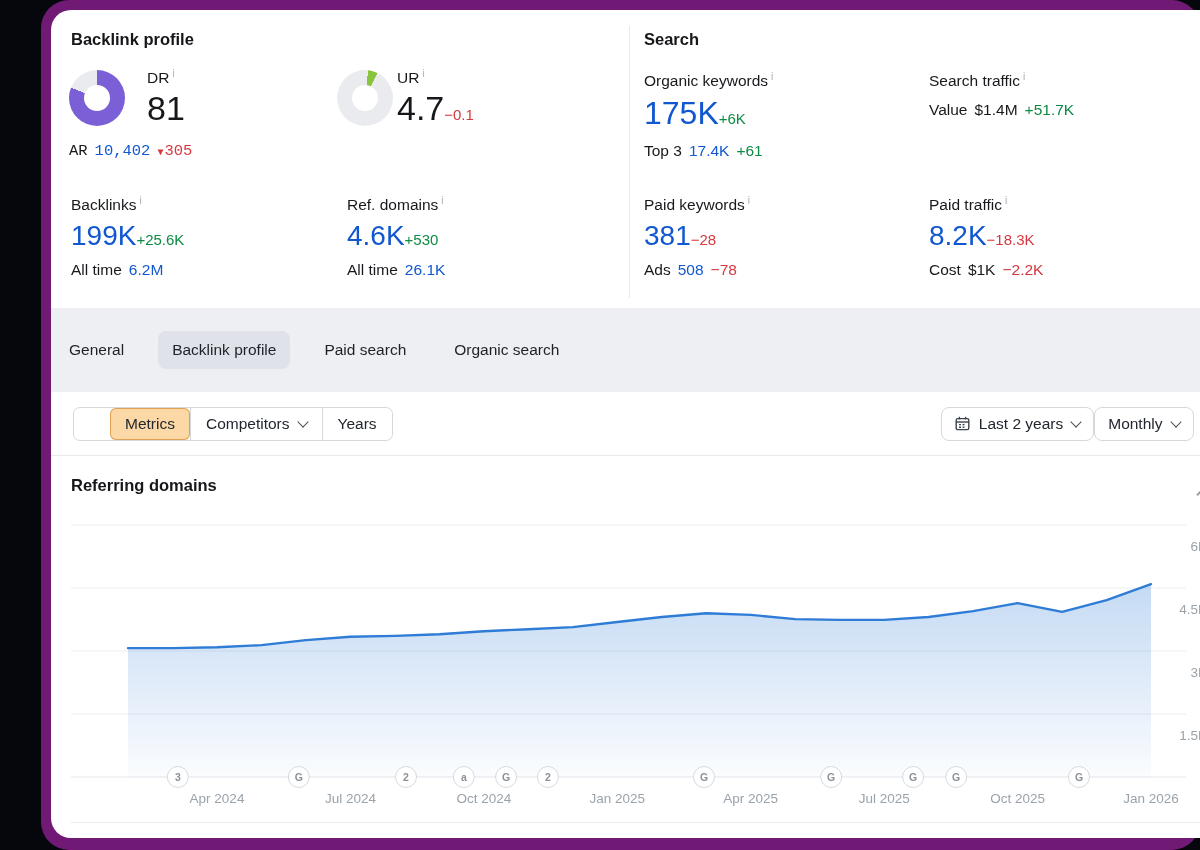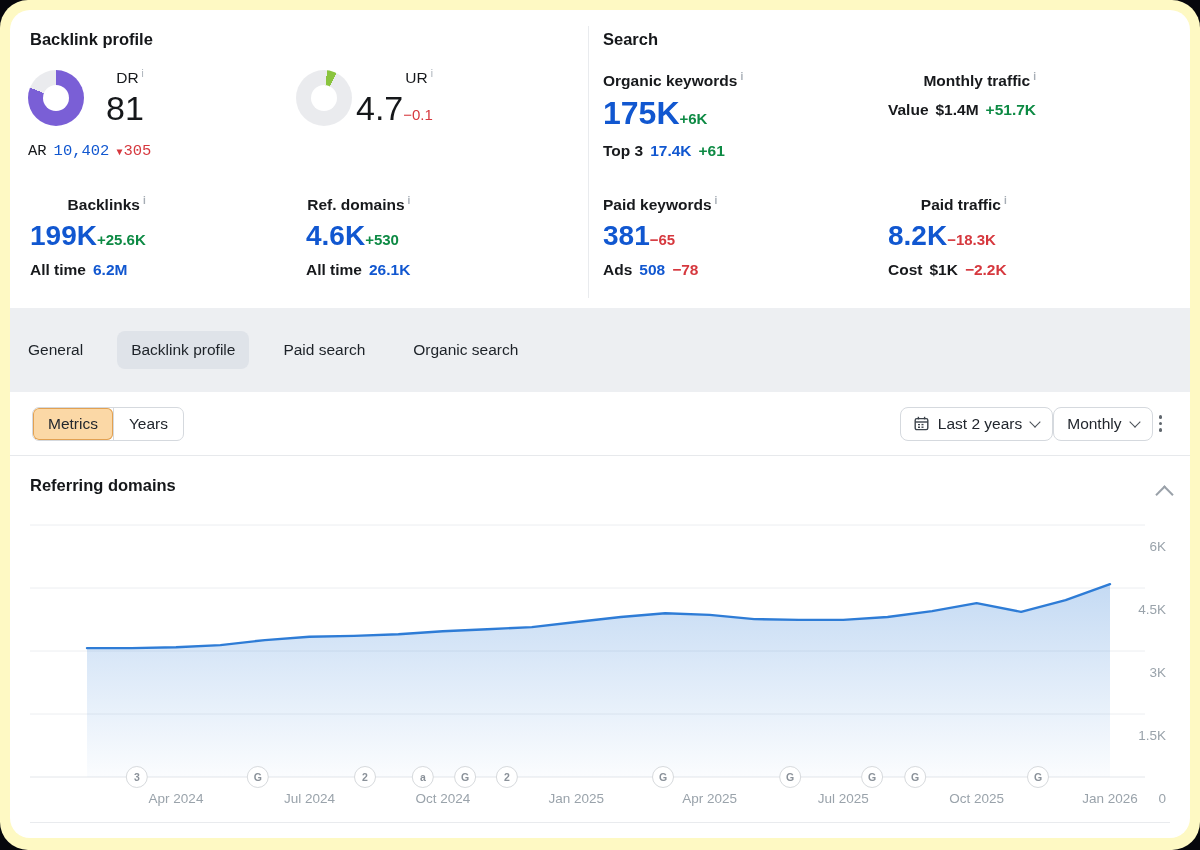--- a/index.html
+++ b/index.html
@@ -1,29 +1,29 @@
 <!DOCTYPE html>
 <html><head>
 <meta charset="utf-8">
 <style>
   html,body{margin:0;padding:0;}
   body{
     width:1200px;height:850px;background:#06070c;position:relative;
     font-family:"Liberation Sans", sans-serif;color:#17191c;
     -webkit-font-smoothing:antialiased;
   }
-  .frame{position:absolute;inset:0;background:#fef9c3;border-radius:28px;}
+  .frame{position:absolute;inset:0;background:#701a75;border-radius:28px;margin-left:41px;}
   .card{position:absolute;left:10px;top:10px;width:1180px;height:828px;background:#ffffff;border-radius:20px;overflow:hidden;}
 
   .abs{position:absolute;}
   .sec-title{font-size:16.5px;font-weight:700;color:#15171a;}
 
   
-  .metric{position:absolute;font-weight:bold;}
-  .stat-label{font-size:15.5px;color:#17191c;white-space:nowrap;text-align:right;}
+  .metric{position:absolute;}
+  .stat-label{font-size:15.5px;color:#17191c;white-space:nowrap;}
   sup.info{font-size:10px;color:#a6adb5;margin-left:3px;line-height:0;cursor:default;}
   .value-row{display:flex;align-items:baseline;margin-top:7px;}
   .big{font-size:28px;line-height:1.05;}
   .big.xl{font-size:32px;}
   .huge{font-size:34px;line-height:1.05;color:#15171a;}
   .blue{color:#1157d0;}
   .pos{color:#0d8a44;}
   .neg{color:#d6383e;}
   .delta{font-size:15px;}
   .sub{display:flex;align-items:baseline;gap:7px;font-size:15.5px;margin-top:11px;white-space:nowrap;}
@@ -34,21 +34,21 @@
   .tri{font-size:10px;color:#d6383e;margin-right:1px;}
   .vdiv{position:absolute;left:578px;top:16px;width:1px;height:272px;background:#e9ebee;}
 
   
   .tabband{position:absolute;left:0;top:298px;width:100%;height:84px;background:#edeff2;display:flex;align-items:center;gap:20px;padding-left:4px;box-sizing:border-box;}
   .tab{padding:10px 14px;font-size:15.5px;color:#1d2228;cursor:pointer;white-space:nowrap;border-radius:8px;}
   .tab.active{background:#dfe3e9;}
 
   
   .toolbar{position:absolute;left:0;top:382px;width:100%;height:64px;box-sizing:border-box;display:flex;align-items:center;justify-content:space-between;padding:0 22px;border-bottom:1px solid #e7e9ec;background:#fff;}
-  .seg{display:flex;border:1px solid #d5d9de;border-radius:7px;overflow:hidden;font-size:15.5px;color:#22272e;background:#fff;}
+  .seg{display:flex;border:1px solid #d5d9de;border-radius:7px;overflow:hidden;font-size:15.5px;color:#22272e;background:#fff;padding-left:36px;}
   .seg>div{padding:7px 15px;display:flex;align-items:center;gap:9px;cursor:pointer;}
   .seg>div+div{border-left:1px solid #d5d9de;}
   .seg .active{background:#fbd8a6;box-shadow:inset 0 0 0 1px #e2a152;border-radius:6px;}
   .right-group{display:flex;align-items:center;gap:0;}
   .btn{display:flex;align-items:center;gap:9px;border:1px solid #d5d9de;border-radius:8px;padding:7px 13px;font-size:15.5px;color:#22272e;background:#fff;cursor:pointer;white-space:nowrap;}
   .chev{display:inline-block;width:7px;height:7px;border-right:1.6px solid #4b5158;border-bottom:1.6px solid #4b5158;transform:rotate(45deg);position:relative;top:-2px;}
   .kebab{display:flex;flex-direction:column;gap:3px;align-items:center;padding:7px 6px;cursor:pointer;}
   .kebab i{width:3.5px;height:3.5px;border-radius:50%;background:#5f666d;display:block;}
 
   
@@ -123,33 +123,33 @@
       <span class="delta pos">+6K</span>
     </div>
     <div class="sub">
       <span>Top 3</span>
       <span class="link">17.4K</span>
       <span class="pos">+61</span>
     </div>
   </div>
 
   <div class="metric" style="left:878px;top:62px;">
-    <div class="stat-label"><span>Monthly traffic</span><sup class="info">i</sup></div>
+    <div class="stat-label"><span>Search traffic</span><sup class="info">i</sup></div>
     <div class="sub">
       <span>Value</span>
       <span>$1.4M</span>
       <span class="pos">+51.7K</span>
     </div>
   </div>
 
   <div class="metric" style="left:593px;top:186px;">
     <div class="stat-label"><span>Paid keywords</span><sup class="info">i</sup></div>
     <div class="value-row">
       <span class="big blue">381</span>
-      <span class="delta neg">−65</span>
+      <span class="delta neg">−28</span>
     </div>
     <div class="sub">
       <span>Ads</span>
       <span class="link">508</span>
       <span class="neg">−78</span>
     </div>
   </div>
 
   <div class="metric" style="left:878px;top:186px;">
     <div class="stat-label"><span>Paid traffic</span><sup class="info">i</sup></div>
@@ -168,20 +168,24 @@
     <div class="tab">General</div>
     <div class="tab active">Backlink profile</div>
     <div class="tab">Paid search</div>
     <div class="tab">Organic search</div>
   </div>
 
   <div class="toolbar">
     <div class="seg">
       <div class="active">
             <span>Metrics</span>
+          </div>
+      <div>
+            <span>Competitors</span>
+            <span class="chev"></span>
           </div>
       <div>
             <span>Years</span>
           </div>
     </div>
     <div class="right-group">
       <div class="btn">
         <svg class="calicon" width="15" height="15" viewBox="0 0 15 15" fill="none" stroke="#3c434b" stroke-width="1.4">
           <rect x="1.2" y="2.6" width="12.6" height="11" rx="1.6"></rect>
           <line x1="1.2" y1="6" x2="13.8" y2="6"></line>

